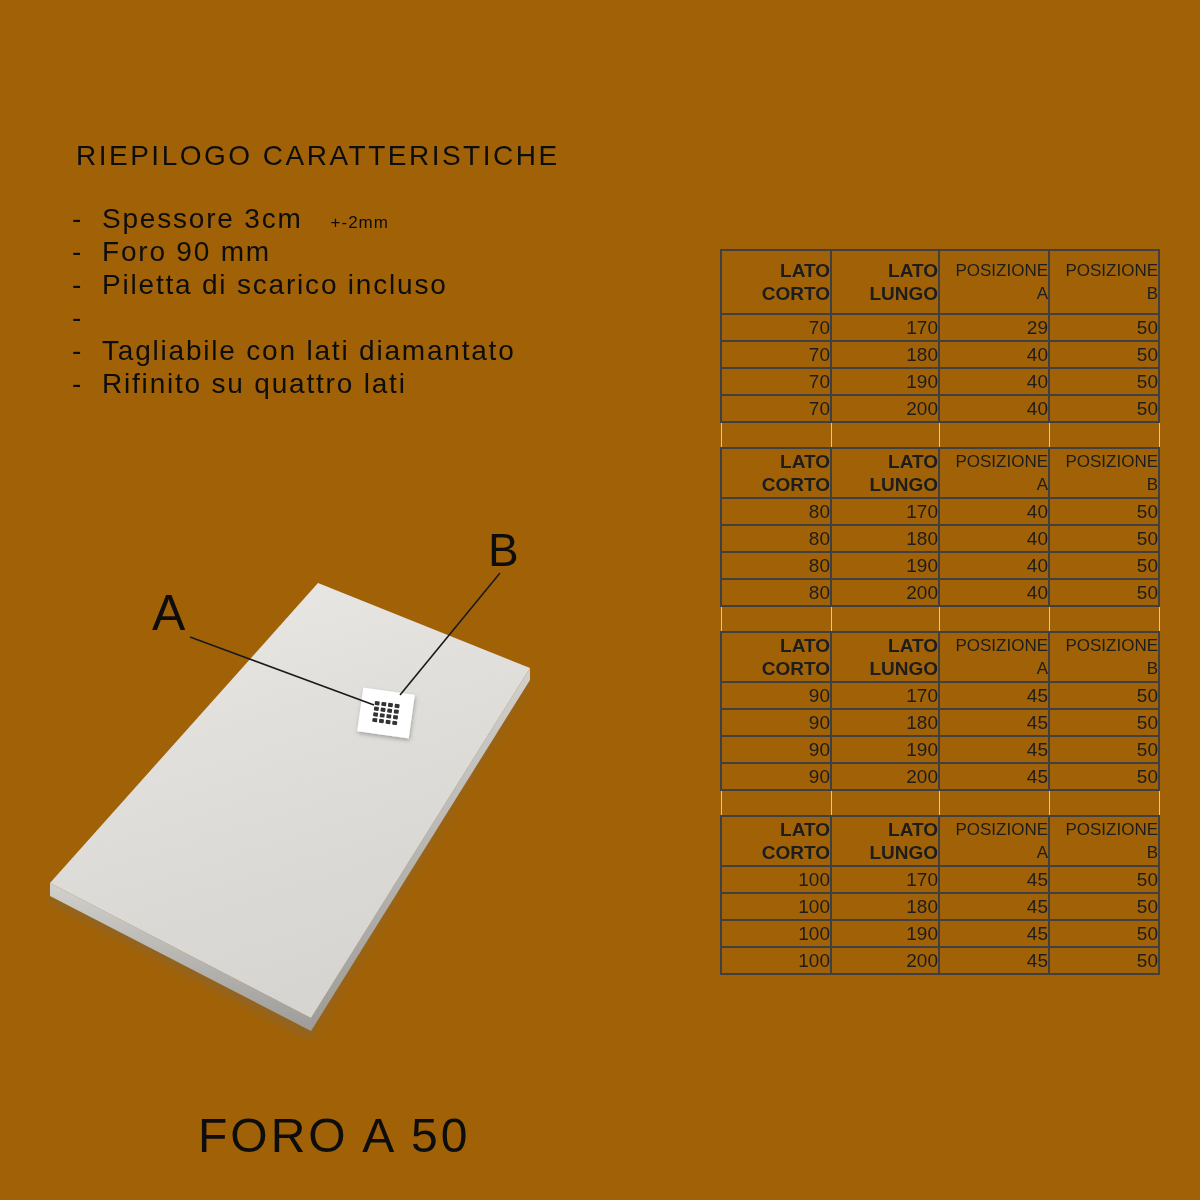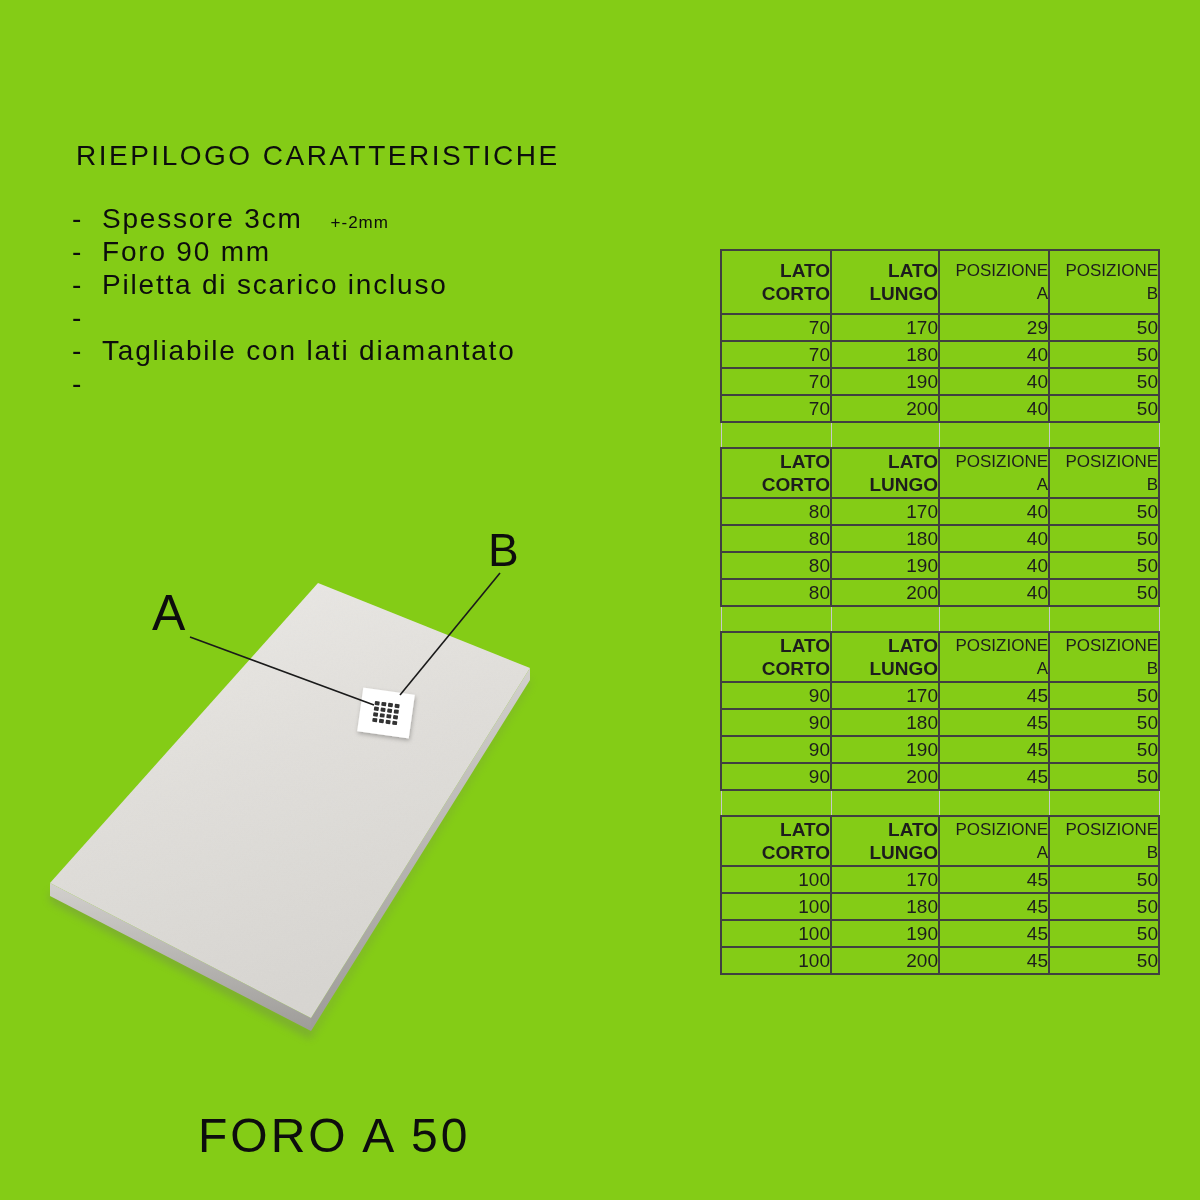--- a/index.html
+++ b/index.html
@@ -7,21 +7,21 @@
     padding: 0;
     width: 1200px;
     height: 1200px;
     background: #ffffff;
     font-family: "Liberation Sans", sans-serif;
   }
   .page {
     position: relative;
     width: 1200px;
     height: 1200px;
-    background: #84cc16;
+    background: #a16207;
     overflow: hidden;
   }
 
   
   .summary-title {
     position: absolute;
     left: 76px;
     top: 140px;
     font-size: 28px;
     font-weight: 400;
@@ -147,20 +147,21 @@
     </li>
     <li>
       <span class="dash">-</span>
     </li>
     <li>
       <span class="dash">-</span>
       <span>Tagliabile con lati diamantato</span>
     </li>
     <li>
       <span class="dash">-</span>
+      <span>Rifinito su quattro lati</span>
     </li>
   </ul>
 
   <svg class="tray-svg" width="540" height="560" viewBox="0 0 540 560">
     <defs>
       <linearGradient id="topg" x1="0" y1="0" x2="0.35" y2="1">
         <stop offset="0" stop-color="#edebe8"></stop>
         <stop offset="0.5" stop-color="#e1dfdb"></stop>
         <stop offset="1" stop-color="#d8d6d2"></stop>
       </linearGradient>

